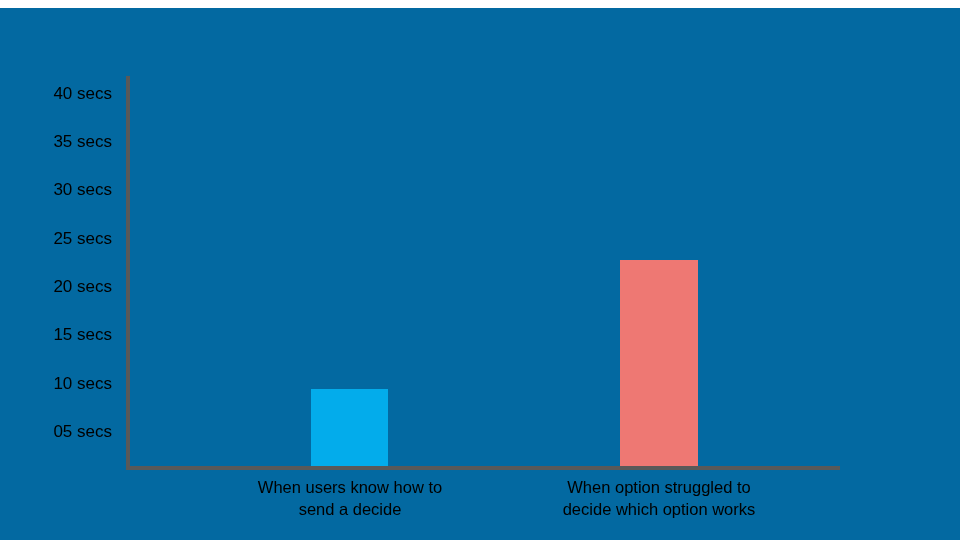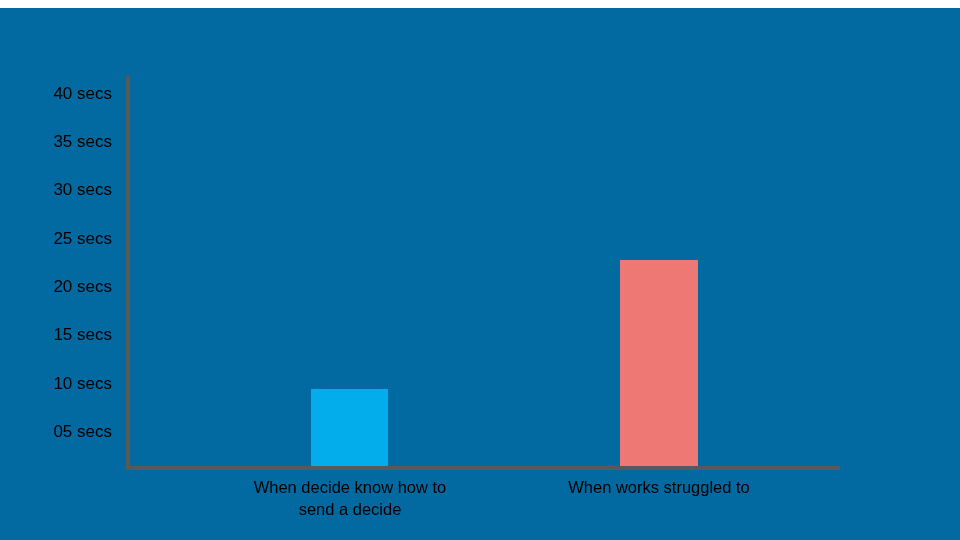--- a/index.html
+++ b/index.html
@@ -99,20 +99,21 @@
 
   <div class="axis-y" style="background: rgb(89, 89, 89);"></div>
   <div class="axis-x" style="background: rgb(89, 89, 89);"></div>
 
   <div id="plot-area">
     <div class="bar" id="bar-0" style="left: 181px; width: 77px; height: 77.0714px; background: rgb(3, 172, 235);"></div>
     <div class="bar" id="bar-1" style="left: 490px; width: 78px; height: 206.143px; background: rgb(238, 120, 115);"></div>
   </div>
 
   <div class="x-label" style="left:215px; width:270px;">
-    <span>When decide know how to</span>
+    <span>When users know how to</span>
     <span>send a decide</span>
   </div>
   <div class="x-label" style="left:519px; width:280px;">
-    <span>When works struggled to</span>
+    <span>When option struggled to</span>
+    <span>decide which option works</span>
   </div>
 
 </div>
 
 </body></html>

